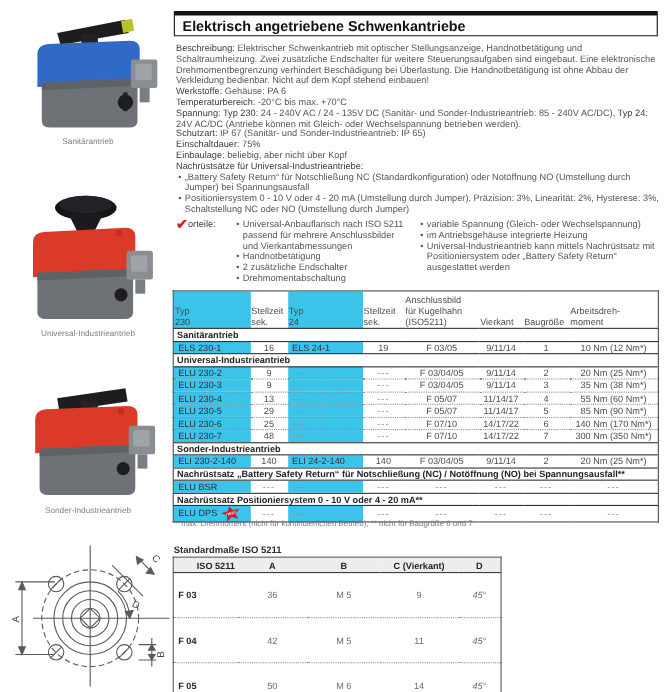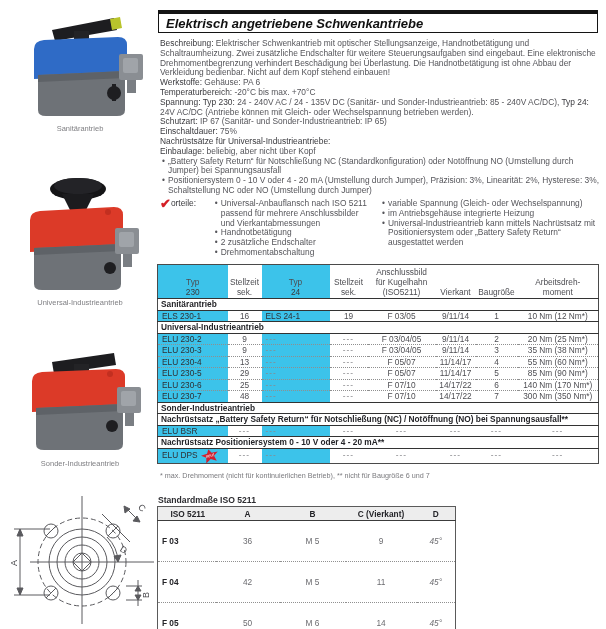--- a/index.html
+++ b/index.html
@@ -3,59 +3,59 @@
 <meta charset="utf-8">
 <style>
   *{margin:0;padding:0;box-sizing:border-box}
   html,body{width:606px;height:629px;background:#fff;font-family:"Liberation Sans",sans-serif}
   .page{position:absolute;left:0;top:0;width:606px;height:629px;background:#fff;overflow:hidden;color:#55555a}
   .b{font-weight:normal;color:#3a3a3e}
 
   
   .title-box{position:absolute;left:158px;top:10px;width:440px;height:23px;
     border:1.5px solid #141414;border-top-width:4px;padding:2px 0 0 7px;
-    font-size:13px;font-weight:bold;font-style:italic;color:#101010}
+    font-size:13px;font-weight:bold;color:#101010}
 
   
   .desc{position:absolute;left:160px;top:39px;width:445px;font-size:8.4px;line-height:9.8px;color:#55555a}
   .dline{margin:0}
   .bullet{padding-left:8px;position:relative}
   .bullet::before{content:"\2022";position:absolute;left:2px;color:#55555a}
 
   
   .vorteile{position:absolute;left:160px;top:199px;width:444px;display:flex;font-size:8.4px;line-height:9.8px}
   .vort-label{width:53px;display:flex;align-items:flex-start}
   .check{color:var(--check-red,#d41f26);font-size:13px;line-height:10px;font-weight:bold;margin-right:0px}
   .vcol1{width:160px;margin-right:8px}
   .vcol2{width:225px}
 
   
   .mtable{position:absolute;left:157px;top:264px;width:441px;border-collapse:collapse;
     table-layout:fixed;font-size:8.3px;color:#4d4d52;border:1px solid #4a4a4a}
-  .mtable th{vertical-align:bottom;text-align:center;font-weight:normal;padding:2px 1px 1px;line-height:10px;color:#4d4d52}
+  .mtable th{vertical-align:bottom;text-align:left;font-weight:normal;padding:2px 1px 1px;line-height:10px;color:#4d4d52}
   .mtable th.cyan,.mtable td.cyan{background:var(--accent-cyan,#3cc3ea)}
   .mtable td{height:11px;text-align:center;border-bottom:1px dotted #8f8f8f;line-height:10.5px;padding:0 2px;color:#4d4d52}
   .mtable td.name{text-align:left;padding-left:4px;color:#2f2f33}
   .mtable td.section{font-weight:bold;color:#242428;text-align:left;padding-left:3px;
     border-top:1px solid #333;border-bottom:1px solid #333;background:#fff}
   .mtable td.dash{color:#8a8a8e;letter-spacing:1px}
   .badge{display:inline-block;width:18px;height:14px;margin-left:3px;vertical-align:middle;
     background:var(--badge-red,#cf2030);
     clip-path:polygon(50% 0%,63% 30%,98% 32%,72% 55%,80% 95%,50% 72%,20% 95%,28% 55%,2% 32%,37% 30%);
     color:#fff;font-size:4.6px;font-style:italic;line-height:14px;text-align:center;transform:rotate(-14deg)}
 
   .footnote{position:absolute;left:160px;top:471px;width:440px;font-size:7.2px;color:#7a7a7e}
 
   
   .iso-title{position:absolute;left:158px;top:495px;font-size:8.6px;font-weight:bold;color:#2c2c30}
   .itable{position:absolute;left:157px;top:506px;width:298px;border-collapse:collapse;table-layout:fixed;
     font-size:8.3px;border:1.5px solid #5a5a5a}
   .itable th{background:#ededed;border-bottom:1.5px solid #3c3c3c;font-weight:bold;color:#242428;
     text-align:center;height:14px;padding:1px 2px}
-  .itable th:first-child{text-align:center;padding-left:4px}
+  .itable th:first-child{text-align:right;padding-left:4px}
   .itable td{height:12.3px;text-align:center;border-bottom:1px dotted #909090;color:#6b6b6f;padding:15px 2px}
   .itable td:first-child{font-weight:bold;color:#242428;text-align:left;padding-left:4px}
   .itable td:last-child{font-style:italic}
 
   
   .product{position:absolute}
   .caption{position:absolute;font-size:7.5px;color:#808084;text-align:center;width:160px;left:0}
   .cap1{top:124px}.cap2{top:298px}.cap3{top:459px}
   .psvg{display:block}
   .drawing{position:absolute;left:6px;top:492px}
@@ -163,22 +163,22 @@
   <div class="title-box">Elektrisch angetriebene Schwenkantriebe</div>
 
   <div class="desc">
     <div>
         <div class="dline"><span class="b">Beschreibung:</span><span> Elektrischer Schwenkantrieb mit optischer Stellungsanzeige, Handnotbetätigung und Schaltraumheizung. Zwei zusätzliche Endschalter für weitere Steuerungsaufgaben sind eingebaut. Eine elektronische Drehmomentbegrenzung verhindert Beschädigung bei Überlastung. Die Handnotbetätigung ist ohne Abbau der Verkleidung bedienbar. Nicht auf dem Kopf stehend einbauen!</span></div>
         <div class="dline"><span class="b">Werkstoffe:</span><span> Gehäuse: PA 6</span></div>
         <div class="dline"><span class="b">Temperaturbereich:</span><span> -20°C bis max. +70°C</span></div>
         <div class="dline"><span class="b">Spannung: Typ 230:</span><span> 24 - 240V AC / 24 - 135V DC (Sanitär- und Sonder-Industrieantrieb: 85 - 240V AC/DC), </span><span class="b">Typ 24:</span><span> 24V AC/DC (Antriebe können mit Gleich- oder Wechselspannung betrieben werden).</span></div>
         <div class="dline"><span class="b">Schutzart:</span><span> IP 67 (Sanitär- und Sonder-Industrieantrieb: IP 65)</span></div>
         <div class="dline"><span class="b">Einschaltdauer:</span><span> 75%</span></div>
+        <div class="dline"><span class="b">Einbaulage:</span><span> beliebig, aber nicht über Kopf</span></div>
         <div class="dline"><span class="b">Nachrüstsätze für Universal-Industrieantriebe:</span></div>
-        <div class="dline"><span class="b">Einbaulage:</span><span> beliebig, aber nicht über Kopf</span></div>
       </div>
     <div>
         <div class="bullet">„Battery Safety Return“ für Notschließung NC (Standardkonfiguration) oder Notöffnung NO (Umstellung durch Jumper) bei Spannungsausfall</div>
         <div class="bullet">Positioniersystem 0 - 10 V oder 4 - 20 mA (Umstellung durch Jumper), Präzision: 3%, Linearität: 2%, Hysterese: 3%, Schaltstellung NC oder NO (Umstellung durch Jumper)</div>
       </div>
   </div>
 
   <div class="vorteile">
     <div class="vort-label">
       <span class="check">✔</span>
@@ -317,20 +317,30 @@
           <td class="dash">---</td>
           <td>F 07/10</td>
           <td>14/17/22</td>
           <td>7</td>
           <td>300 Nm (350 Nm*)</td>
         </tr>
         <tr>
           <td class="section" colspan="8">Sonder-Industrieantrieb</td>
         </tr>
         <tr>
+          <td class="cyan name">ELI 230-2-140</td>
+          <td>140</td>
+          <td class="cyan name">ELI 24-2-140</td>
+          <td>140</td>
+          <td>F 03/04/05</td>
+          <td>9/11/14</td>
+          <td>2</td>
+          <td>20 Nm (25 Nm*)</td>
+        </tr>
+        <tr>
           <td class="section" colspan="8">Nachrüstsatz „Battery Safety Return“ für Notschließung (NC) / Notöffnung (NO) bei Spannungsausfall**</td>
         </tr>
         <tr>
           <td class="cyan name">ELU BSR</td>
           <td class="dash">---</td>
           <td class="cyan name dash">---</td>
           <td class="dash">---</td>
           <td class="dash">---</td>
           <td class="dash">---</td>
           <td class="dash">---</td>

